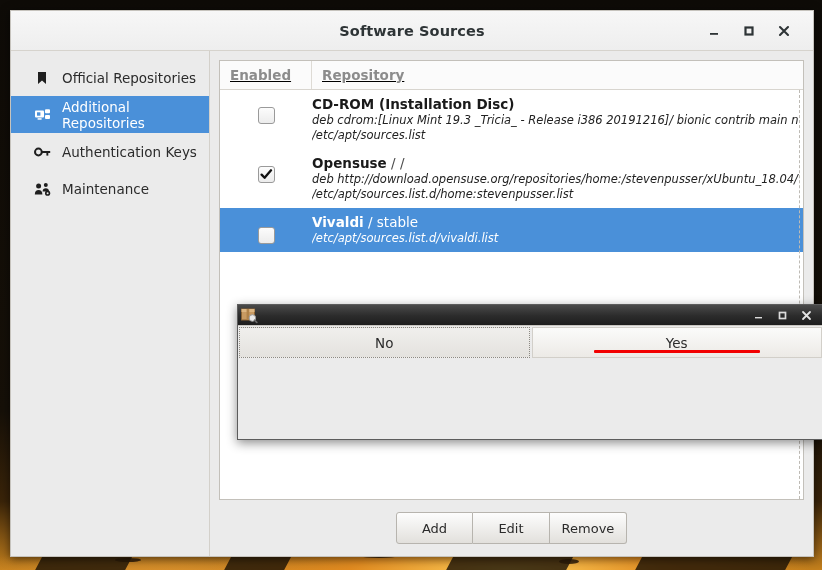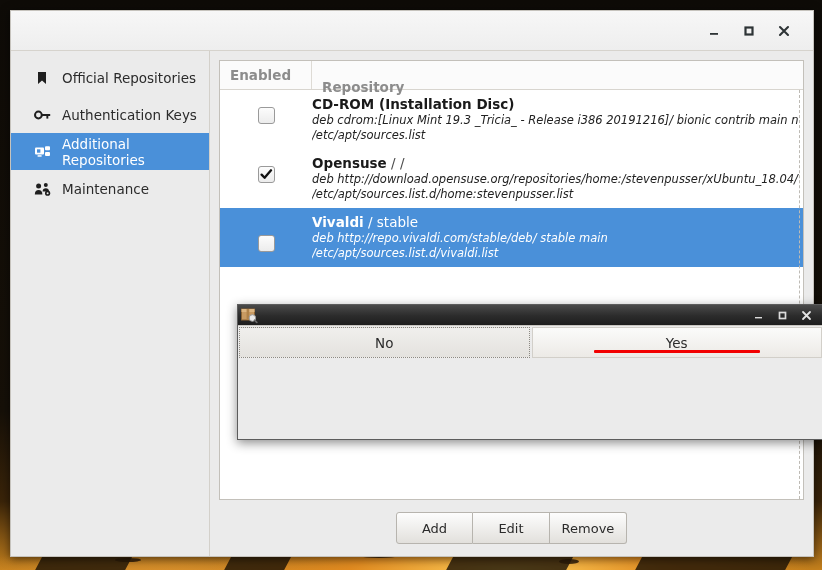--- a/index.html
+++ b/index.html
@@ -148,21 +148,22 @@
     flex-direction: column;
     position: relative;
     overflow: hidden;
   }
   #repo-head {
     display: flex;
     height: 28px;
     min-height: 28px;
     background: #fbfbfb;
     border-bottom: 1px solid #d8d5cf;
-    align-items: flex-start;
+    align-items: flex-end;
+    text-decoration: underline;
   }
   .th {
     font-size: 13.5px;
     font-weight: bold;
     color: #8c8c8c;
     padding-left: 10px;
     height: 100%;
     display: flex;
     align-items: center;
     box-sizing: border-box;
@@ -379,20 +380,21 @@
   <div class="wp-dark" style="left:55%; width:120px;"></div>
   <div class="wp-dark" style="left:78%; width:150px;"></div>
   <div class="wp-speck" style="left:14%; bottom:8px; width:26px; height:4px;"></div>
   <div class="wp-speck" style="left:44%; bottom:12px; width:34px; height:3px;"></div>
   <div class="wp-speck" style="left:68%; bottom:6px; width:20px; height:5px;"></div>
 </div>
 
 <div id="window">
 
   <div id="titlebar">
+    <div id="title-text">Software Sources</div>
     <div class="win-btns">
       <div class="win-btn">
         <svg width="14" height="14" viewBox="0 0 14 14">
             <rect x="3" y="9" width="8" height="1.8" fill="#2e3436"></rect>
           </svg>
       </div>
       <div class="win-btn">
         <svg width="14" height="14" viewBox="0 0 14 14">
             <rect x="3.5" y="3.5" width="7" height="7" fill="none" stroke="#2e3436" stroke-width="2.2"></rect>
           </svg>
@@ -411,43 +413,43 @@
 
       <div class="side-item">
         <span class="s-icon">
           <svg width="16" height="16" viewBox="0 0 16 16">
               <path d="M4 2 h8 v12 l-4 -3.4 l-4 3.4 z" fill="#1f1f1f"></path>
             </svg>
         </span>
         <span>Official Repositories</span>
       </div>
 
-
-      <div class="side-item">
-        <span class="s-icon">
-          <svg width="17" height="16" viewBox="0 0 17 16">
-            <circle cx="4.4" cy="8" r="3.4" fill="none" stroke="#1f1f1f" stroke-width="2"></circle>
-            <rect x="7.2" y="7" width="9" height="2" fill="#1f1f1f"></rect>
-            <rect x="12.4" y="9" width="1.9" height="2.6" fill="#1f1f1f"></rect>
-          </svg>
-        </span>
-        <span>Authentication Keys</span>
-      </div>
 
       <div class="side-item active">
         <span class="s-icon">
           <svg width="17" height="16" viewBox="0 0 17 16">
             <rect x="1" y="3.5" width="9" height="7" rx="1" fill="#ffffff"></rect>
             <rect x="3" y="5.3" width="3.4" height="3.4" fill="#4a90d9"></rect>
             <rect x="3.6" y="11.2" width="4" height="1.5" fill="#ffffff"></rect>
             <rect x="11" y="2.2" width="5" height="4" rx="1" fill="#ffffff"></rect>
             <rect x="11" y="8" width="5" height="4" rx="1" fill="#ffffff"></rect>
           </svg>
         </span>
         <span>Additional Repositories</span>
+      </div>
+
+      <div class="side-item">
+        <span class="s-icon">
+          <svg width="17" height="16" viewBox="0 0 17 16">
+            <circle cx="4.4" cy="8" r="3.4" fill="none" stroke="#1f1f1f" stroke-width="2"></circle>
+            <rect x="7.2" y="7" width="9" height="2" fill="#1f1f1f"></rect>
+            <rect x="12.4" y="9" width="1.9" height="2.6" fill="#1f1f1f"></rect>
+          </svg>
+        </span>
+        <span>Authentication Keys</span>
       </div>
 
       <div class="side-item">
         <span class="s-icon">
           <svg width="17" height="16" viewBox="0 0 17 16">
             <circle cx="4.6" cy="5" r="2.5" fill="#1f1f1f"></circle>
             <path d="M0.8 13.4 c0 -3 1.6 -4.4 3.8 -4.4 c2.2 0 3.8 1.4 3.8 4.4 z" fill="#1f1f1f"></path>
             <circle cx="11.8" cy="4" r="2" fill="#1f1f1f"></circle>
             <path d="M8.6 10.6 c0 -2.2 1.4 -3.3 3.2 -3.3 c1.8 0 3.2 1.1 3.2 3.3 z" fill="#1f1f1f"></path>
             <circle cx="13.6" cy="12.2" r="2.6" fill="#1f1f1f"></circle>
@@ -499,21 +501,20 @@
           </div>
 
           <div class="repo-row selected">
             <div class="cb-cell">
               <span class="checkbox">
                 
               </span>
             </div>
             <div class="repo-info">
               <div class="repo-title"><span class="rt-name">Vivaldi</span><span class="rt-sub"> / stable</span></div>
-              <div class="repo-line">deb http://repo.vivaldi.com/stable/deb/ stable main</div>
               <div class="repo-line">/etc/apt/sources.list.d/vivaldi.list</div>
             </div>
           </div>
 
         </div>
 
         <div id="vscroll"></div>
       </div>
 
       <div id="actions">

